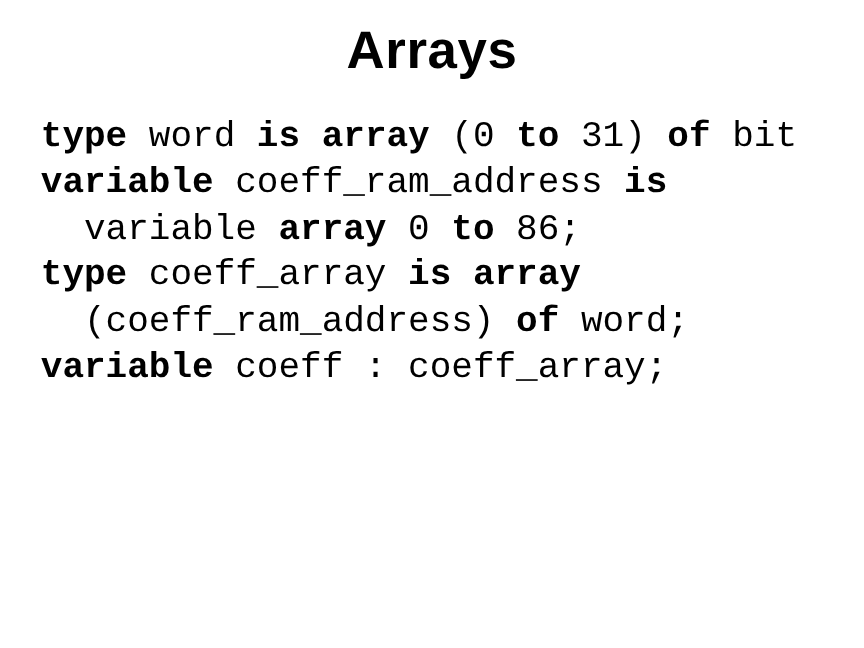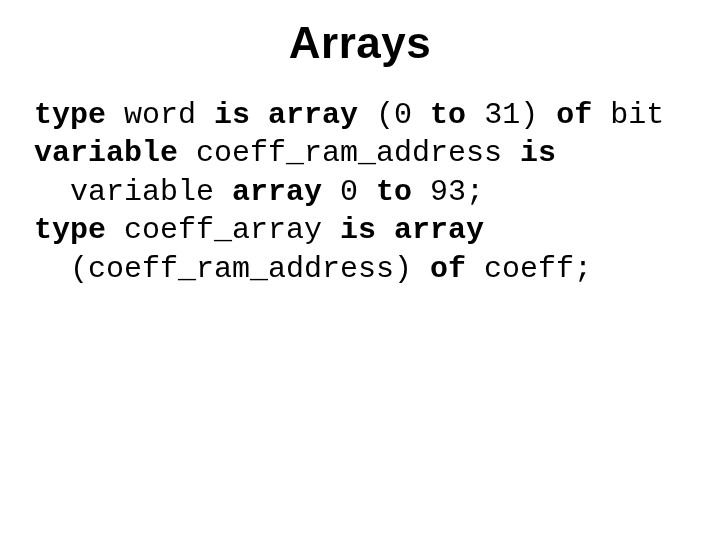--- a/index.html
+++ b/index.html
@@ -43,25 +43,28 @@
 <div class="slide">
   <h1 class="title">Arrays</h1>
 
   <div class="code">
 
     <p class="line">
       <span class="kw">type</span><span> word </span><span class="kw">is</span> <span class="kw">array</span><span> (0 </span><span class="kw">to</span><span> 31) </span><span class="kw">of</span><span> bit</span>
     </p>
 
     <p class="line">
-      <span class="kw">variable</span><span> coeff_ram_address </span><span class="kw">is</span><span> variable </span><span class="kw">array</span><span> 0 </span><span class="kw">to</span><span> 93;</span>
+      <span class="kw">variable</span><span> coeff_ram_address </span><span class="kw">is</span><span> variable </span><span class="kw">array</span><span> 0 </span><span class="kw">to</span><span> 86;</span>
     </p>
 
     <p class="line">
-      <span class="kw">type</span><span> coeff_array </span><span class="kw">is</span> <span class="kw">array</span><span> (coeff_ram_address) </span><span class="kw">of</span><span> coeff;</span>
+      <span class="kw">type</span><span> coeff_array </span><span class="kw">is</span> <span class="kw">array</span><span> (coeff_ram_address) </span><span class="kw">of</span><span> word;</span>
     </p>
 
 
+    <p class="line">
+      <span class="kw">variable</span><span> coeff : coeff_array;</span>
+    </p>
 
 
 
   </div>
 </div>
 
 </body></html>

